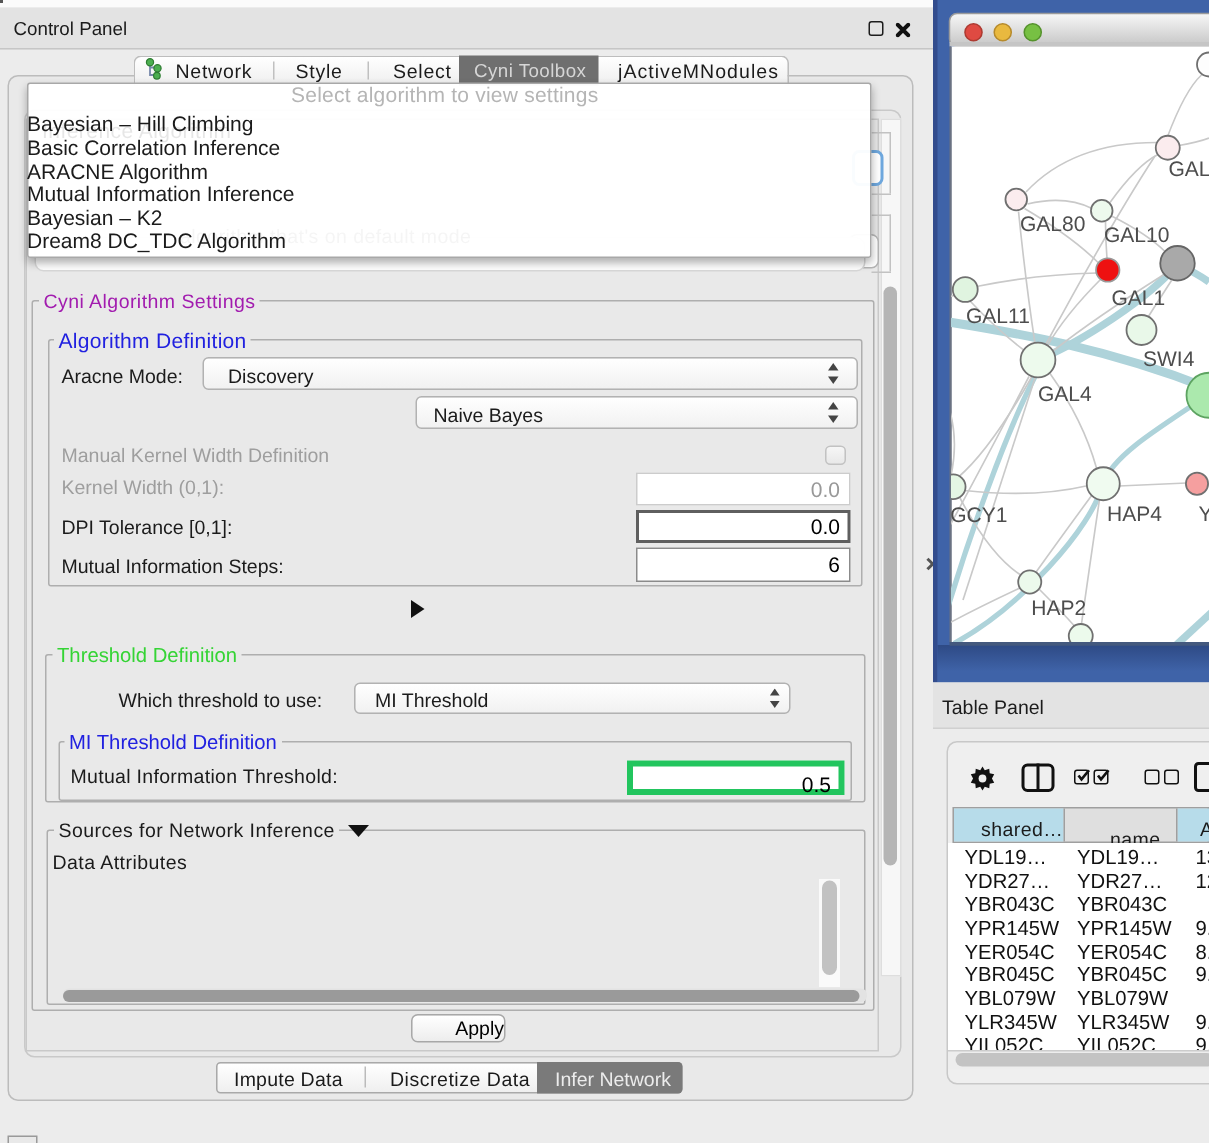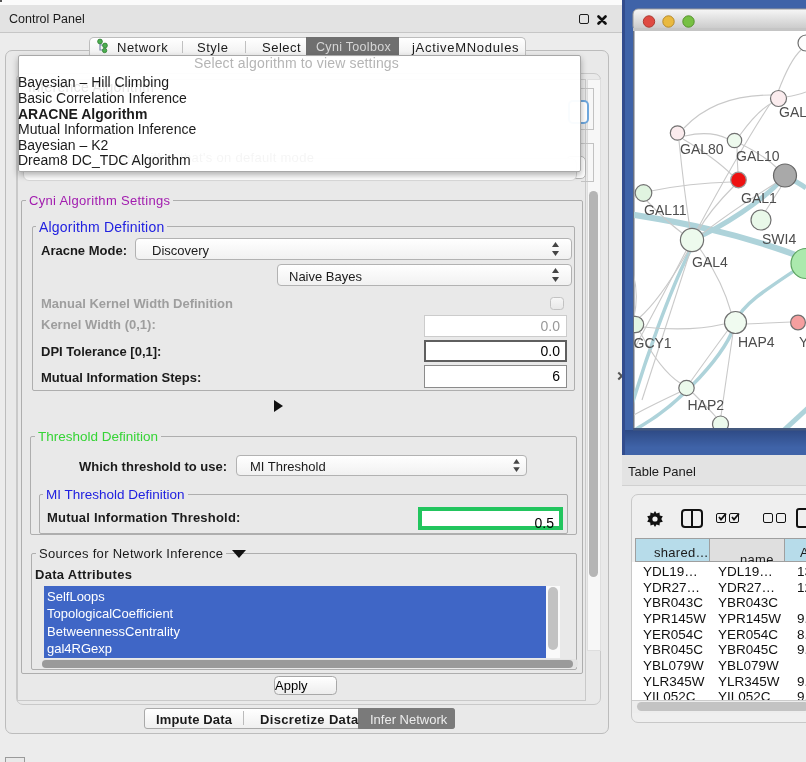--- a/index.html
+++ b/index.html
@@ -1,18 +1,18 @@
 <!DOCTYPE html>
 <html><head><meta charset="utf-8"><style>
 html,body{margin:0;padding:0}
 #root{position:relative;width:806px;height:762px;overflow:hidden;background:#ececec;font-family:"Liberation Sans",sans-serif;}
 .a{position:absolute}
 .t{position:absolute;font-size:13px;color:#1b1b1b;white-space:nowrap;line-height:13px;letter-spacing:0.3px}
 .b{letter-spacing:0 !important}
-.b{font-weight:bold}
+.b{font-weight:normal}
 .combo{position:absolute;background:linear-gradient(#ffffff,#f1f1f1);border:1px solid #b2b2b2;border-radius:4px;box-sizing:border-box}
 .fld{position:absolute;background:#fff;box-sizing:border-box;text-align:right;font-size:14px;line-height:20px}
 .gbox{position:absolute;border:1px solid #aeaeae;box-sizing:border-box;border-radius:2px}
 .gtit{position:absolute;font-size:13px;line-height:13px;background:#e9e9e9;padding:0 3px;white-space:nowrap;letter-spacing:0.3px}
 </style></head>
 <body>
 <div id="root">
 
 <div class="a" style="left:0;top:0;width:622px;height:5px;background:#fbfbfb"></div>
 <div class="a" style="left:0;top:0;width:2px;height:2px;background:#555"></div>
@@ -100,29 +100,26 @@
 <div class="gbox" style="left:39px;top:494px;width:529px;height:40px"></div>
 <div class="gtit" style="left:43px;top:487.9px;color:#2121e0;font-size:13.5px;letter-spacing:0px">MI Threshold Definition</div>
 <div class="t b" style="left:47px;top:510.6px;letter-spacing:0.2px !important">Mutual Information Threshold:</div>
 <div class="fld" style="left:418px;top:507px;width:145px;height:23px;border:4px solid #22c55e;color:#000;padding-right:5px;line-height:25px">0.5</div>
 
 <div class="gbox" style="left:31px;top:553px;width:546px;height:117px"></div>
 <div class="gtit" style="left:36px;top:547.1px;color:#1b1b1b">Sources for Network Inference</div>
 <div class="a" style="left:232px;top:550px;width:0;height:0;border-top:8px solid #111;border-left:7.5px solid transparent;border-right:7.5px solid transparent"></div>
 <div class="t b" style="left:35px;top:568.3px;letter-spacing:0.3px !important">Data Attributes</div>
 
-<div class="a" style="left:44px;top:586px;width:502px;height:72px;background:#3f66c6;overflow:hidden">
- <div style="position:absolute;left:3px;top:2px;font-size:13px;line-height:17.4px;color:#fff">SelfLoops<br>TopologicalCoefficient<br>BetweennessCentrality<br>gal4RGexp</div>
-</div>
 <div class="a" style="left:546px;top:586px;width:14px;height:72px;background:#fafafa"></div>
 <div class="a" style="left:548px;top:587px;width:10px;height:63px;background:#c2c2c2;border-radius:5px"></div>
 <div class="a" style="left:42px;top:659px;width:536px;height:9px;background:#e3e3e3;border-radius:4px"></div>
 <div class="a" style="left:42px;top:659.5px;width:531px;height:8px;background:#9a9a9a;border-radius:4px"></div>
 
-<div class="a" style="left:274px;top:676px;width:63px;height:19px;background:linear-gradient(#ffffff,#ededed);border:1px solid #a8a8a8;border-radius:4.5px;box-sizing:border-box;text-align:left;font-size:13px;line-height:17px">Apply</div>
+<div class="a" style="left:274px;top:676px;width:63px;height:19px;background:linear-gradient(#ffffff,#ededed);border:1px solid #a8a8a8;border-radius:4.5px;box-sizing:border-box;text-align:right;font-size:13px;line-height:17px">Apply</div>
 
 <div class="a" style="left:144px;top:708px;width:311px;height:21px;background:linear-gradient(#ffffff,#efefef);border:1px solid #a9a9a9;border-radius:3px;box-sizing:border-box"></div>
 <div class="a" style="left:358px;top:708px;width:97px;height:21px;background:#7a7a7a;border-radius:0 3px 3px 0"></div>
 <div class="a" style="left:243px;top:711px;width:1px;height:14px;background:#bbb"></div>
 <div class="t b" style="left:156px;top:713.3px;letter-spacing:0.15px !important">Impute Data</div>
 <div class="t b" style="left:260px;top:713.3px;letter-spacing:0.35px !important">Discretize Data</div>
 <div class="t" style="left:370px;top:713.3px;color:#ececec;letter-spacing:0px">Infer Network</div>
 
 <div class="a" style="left:5px;top:757px;width:20px;height:10px;background:#e9e9e9;border:1.5px solid #9a9a9a;box-sizing:border-box"></div>
 

